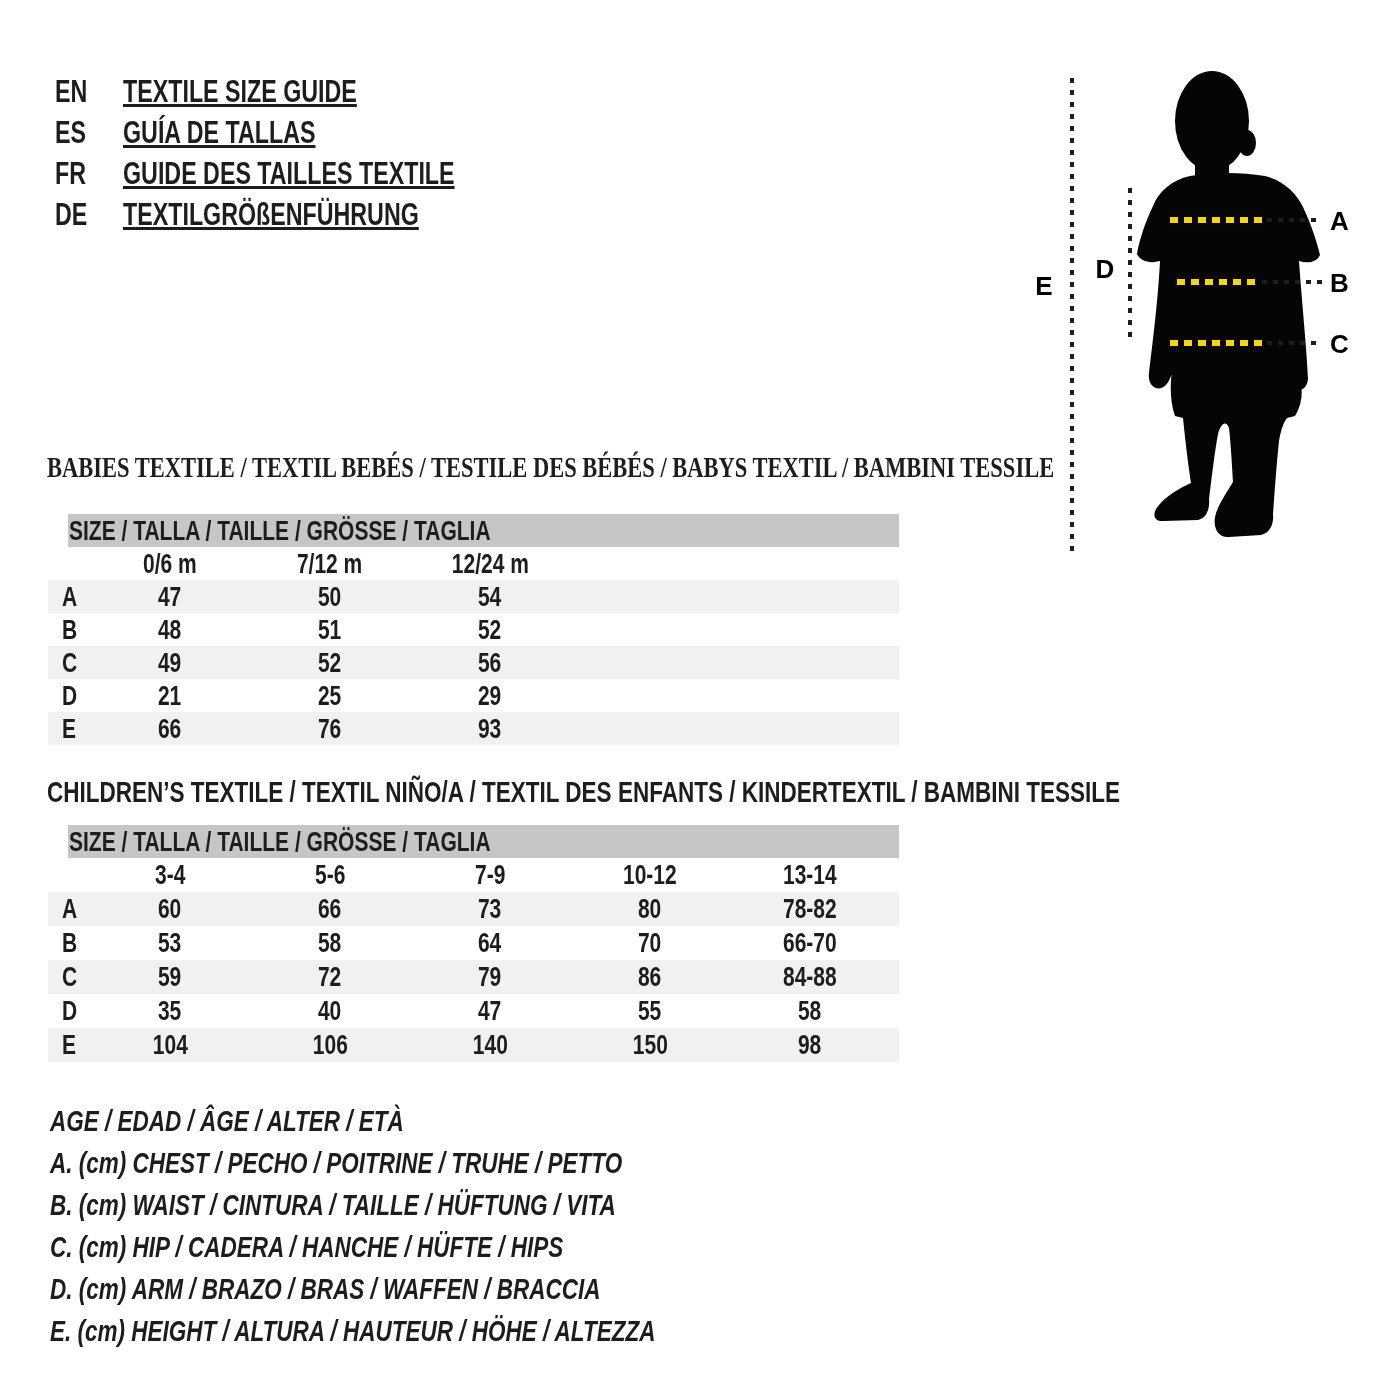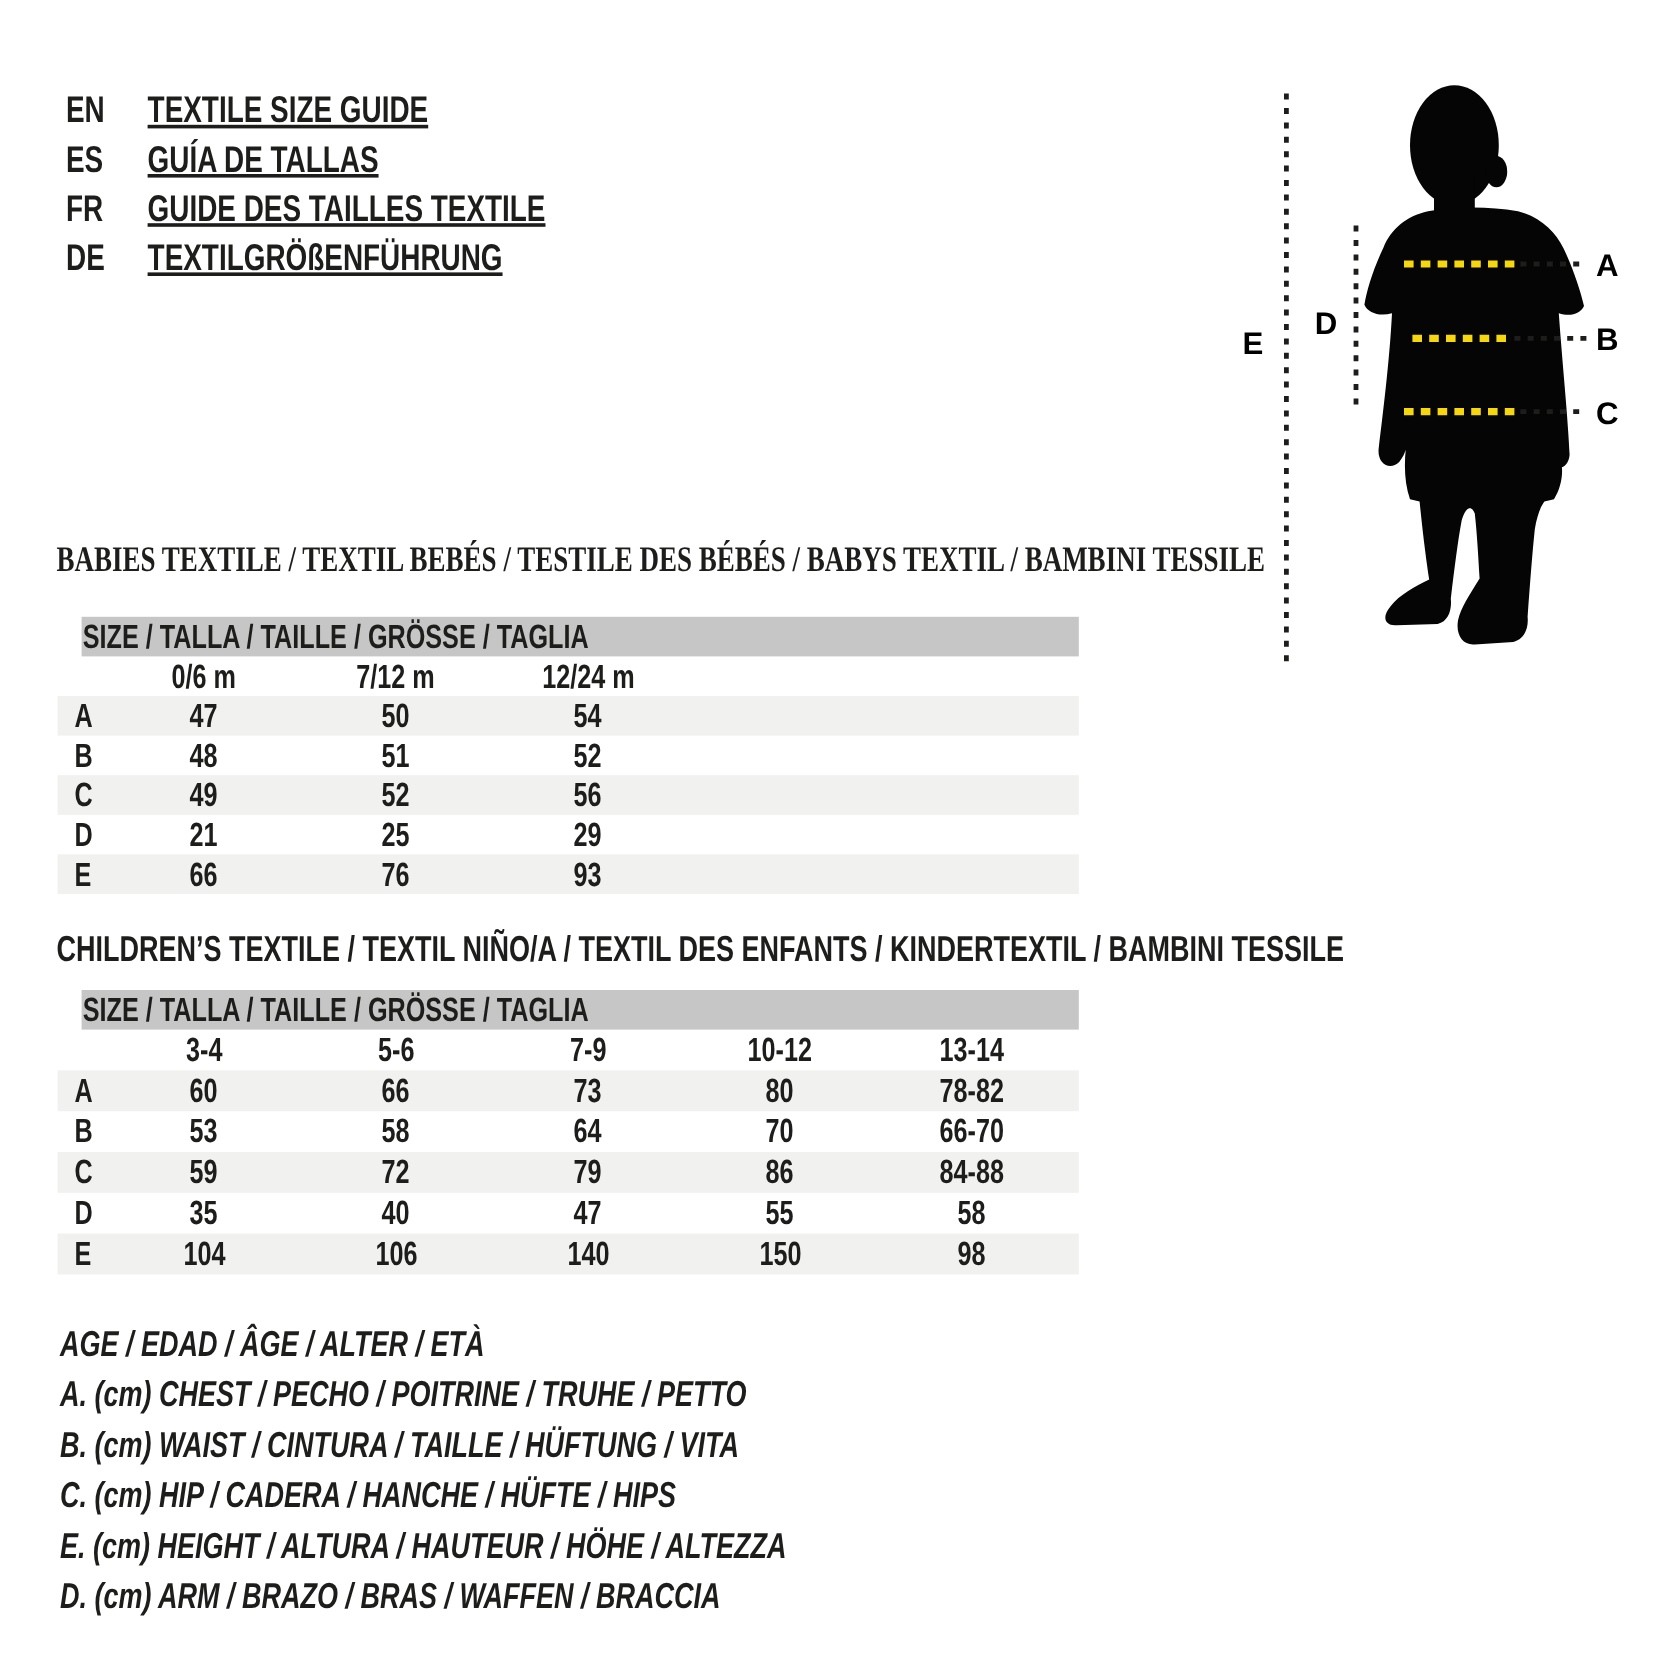--- a/index.html
+++ b/index.html
@@ -182,22 +182,22 @@
     </div>
 </div>
 
 <div class="legend">
   <div>
     <span class="cond">AGE / EDAD / ÂGE / ALTER / ETÀ</span>
   </div>
 <div><span class="cond">A. (cm) CHEST / PECHO / POITRINE / TRUHE / PETTO</span></div>
     <div><span class="cond">B. (cm) WAIST / CINTURA / TAILLE / HÜFTUNG / VITA</span></div>
     <div><span class="cond">C. (cm) HIP / CADERA / HANCHE / HÜFTE / HIPS</span></div>
+    <div><span class="cond">D. (cm) ARM / BRAZO / BRAS / WAFFEN / BRACCIA</span></div>
     <div><span class="cond">E. (cm) HEIGHT / ALTURA / HAUTEUR / HÖHE / ALTEZZA</span></div>
-    <div><span class="cond">D. (cm) ARM / BRAZO / BRAS / WAFFEN / BRACCIA</span></div>
   </div>
 
 <svg class="figure" width="380" height="515" viewBox="0 0 380 515">
 
   <line x1="52" y1="23" x2="52" y2="498" stroke="#1d1d1b" stroke-width="4" stroke-dasharray="5 7"></line>
 
   <line x1="110" y1="133" x2="110" y2="287" stroke="#1d1d1b" stroke-width="4" stroke-dasharray="5 7"></line>
 
   <g>
     <ellipse cx="192" cy="66" rx="37" ry="50" fill="#050505"></ellipse>

